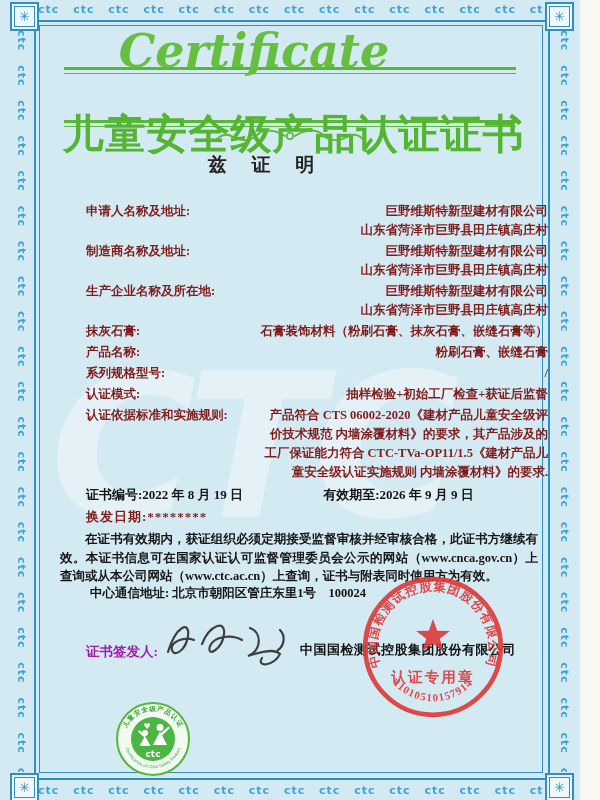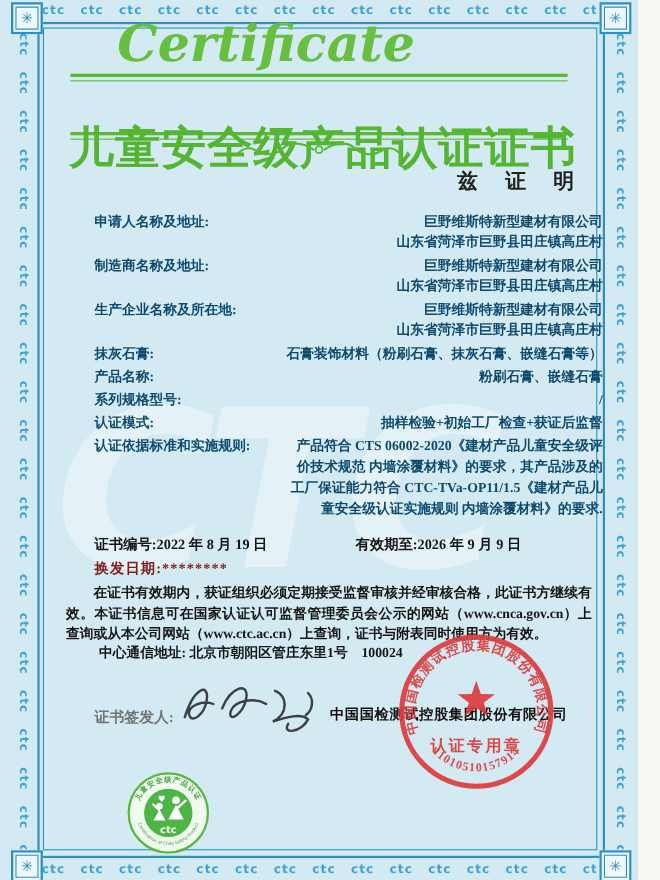--- a/index.html
+++ b/index.html
@@ -27,51 +27,51 @@
   .corner-tl{left:10px;top:2px;}  .corner-tr{left:545px;top:2px;}
   .corner-bl{left:10px;top:773px;}.corner-br{left:545px;top:773px;}
 
   
   .frame-outer{position:absolute;left:34px;top:20px;width:512px;height:756px;border:2px solid #2e8fc0;z-index:1;}
   .frame-inner{position:absolute;left:39px;top:25px;width:502px;height:746px;border:1px solid #2e8fc0;z-index:1;}
 
   .cert-no{position:absolute;left:360px;top:25px;z-index:2;font:bold 12px "Liberation Serif",serif;
            color:#111;letter-spacing:.5px;}
 
-  .title-en{position:absolute;left:0;top:12px;width:484px;text-align:center;z-index:2;
-            font:italic 600 46px "DejaVu Serif",serif;color:#66bf3f;}
+  .title-en{position:absolute;left:0;top:24px;width:484px;text-align:center;z-index:2;
+            font:italic 600 46px "DejaVu Serif",serif;color:#66bf3f;padding-left:12px;}
   .rule{position:absolute;left:64px;width:452px;height:3px;z-index:1;
         border-top:3px solid #5ab837;border-bottom:1px solid #5ab837;}
   .rule-1{top:67px;} .rule-2{top:120px;}
   .title-zh{position:absolute;left:0;top:74px;width:587px;text-align:center;z-index:2;
             font:bold 41px "DejaVu Sans",sans-serif;color:#53b531;letter-spacing:1px;margin-top:33px;}
   .flourish{position:absolute;left:215px;top:127px;width:150px;height:18px;z-index:2;}
 
-  .statement{position:absolute;left:0;top:152px;width:532px;text-align:right;z-index:2;
+  .statement{position:absolute;left:0;top:152px;width:532px;text-align:center;z-index:2;
              font:bold 19px "Liberation Serif",serif;color:#222;letter-spacing:10px;}
 
-  .fields{position:absolute;left:86px;top:192px;width:462px;z-index:2;color:#0c4a6e;}
+  .fields{position:absolute;left:86px;top:202px;width:462px;z-index:2;color:#7f1d1d;}
   .field-row{display:flex;margin-bottom:2px;}
   .field-label{width:152px;flex:none;font:bold 12.5px "Liberation Serif",serif;
                white-space:nowrap;line-height:19px;}
   .field-value{flex:1;font:bold 12.5px "Liberation Serif",serif;line-height:19px;text-align:right;}
 
   .dates{position:absolute;left:86px;top:486px;width:462px;z-index:2;
          font:bold 13px "Liberation Serif",serif;color:#151515;}
   .date-issue{display:inline-block;width:234px;}
   .reissue{position:absolute;left:86px;top:508px;z-index:2;
            font:bold 13px "Liberation Serif",serif;color:#7f1d1d;letter-spacing:1px;}
 
   .para{position:absolute;left:60px;top:530px;width:478px;z-index:2;text-indent:2em;text-align:justify;
         font:bold 12.5px "Liberation Serif",serif;line-height:18.5px;color:#151515;}
   .addr{position:absolute;left:60px;top:585px;width:478px;z-index:2;padding-left:30px;box-sizing:border-box;
         font:bold 12.5px "Liberation Serif",serif;color:#151515;}
 
   .signer-label{position:absolute;left:86px;top:643px;z-index:2;
-                font:bold 13.5px "Liberation Serif",serif;color:#737373;}
+                font:bold 13.5px "Liberation Serif",serif;color:#a21caf;}
   .signature{position:absolute;left:150px;top:606px;width:160px;height:68px;z-index:2;}
   .company{position:absolute;left:300px;top:641px;z-index:2;
            font:bold 13px "Liberation Serif",serif;color:#111;letter-spacing:.5px;}
 
   .seal{position:absolute;left:360px;top:574px;width:146px;height:146px;z-index:3;opacity:.92;}
   .seal text,.seal textPath{font-family:"Liberation Serif",serif;fill:#dd3c3c;font-weight:bold;}
   .seal-ring-text{font-size:12px;letter-spacing:1px;}
   .seal-label-text{font-size:14px;letter-spacing:2px;}
   .seal-num-text{font-size:10.5px;letter-spacing:1px;}
 

